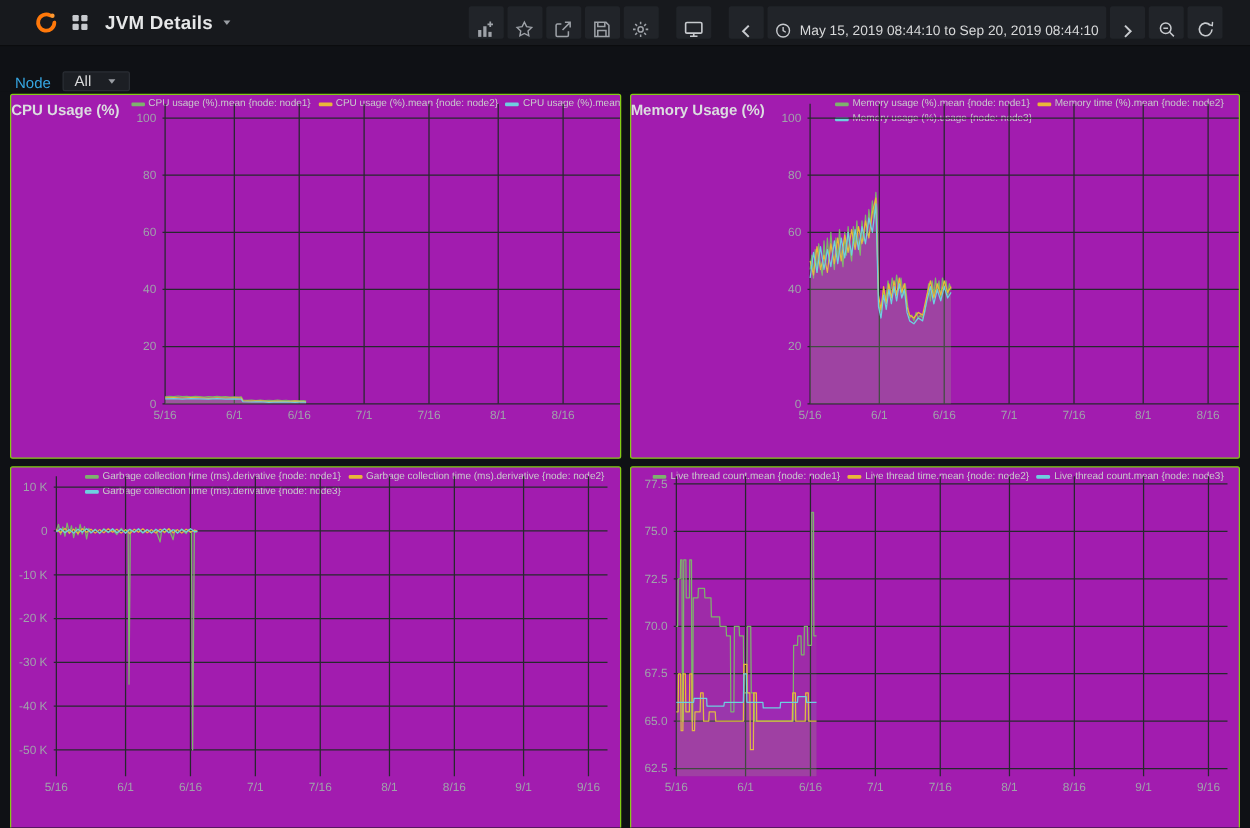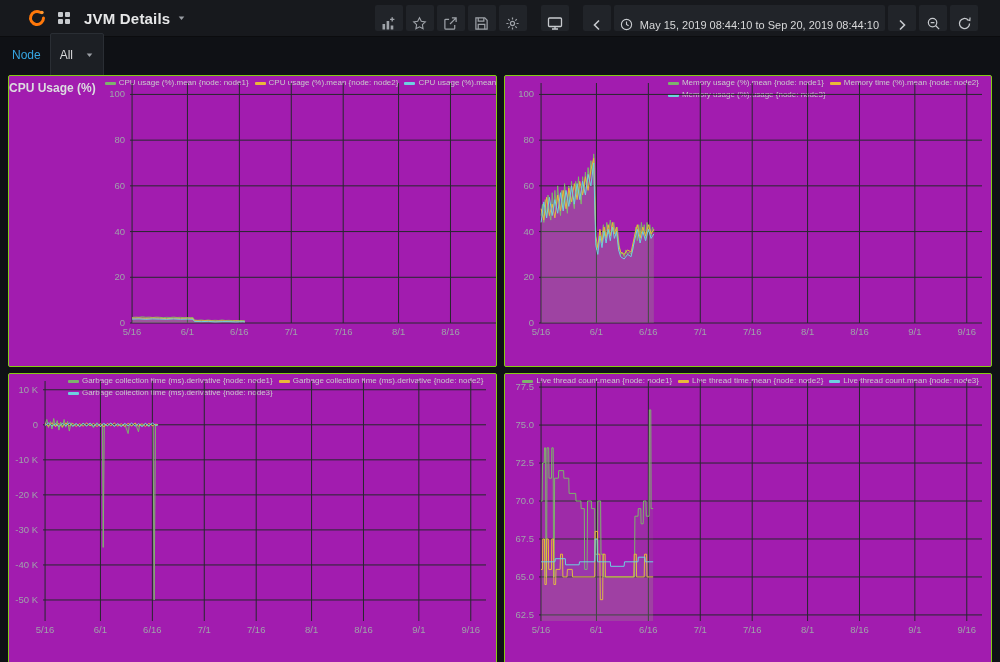--- a/index.html
+++ b/index.html
@@ -12,24 +12,24 @@
   .navbar{height:36px;background:#17191d;display:flex;align-items:center;padding:0 22px;border-bottom:1px solid #0b0c0e}
   .nav-btn{background:transparent;border:none;padding:3px 5px;display:flex;align-items:center;cursor:pointer}
   .dash-title{display:flex;align-items:center;gap:7px;margin-left:8px;cursor:pointer}
   .dash-title .t{font-size:15px;font-weight:700;color:#e6e7e8;letter-spacing:.2px}
   .spacer{flex:1}
   .tile{height:26px;min-width:28px;background:#212429;border:none;border-radius:2px;margin-left:3px;
         display:flex;align-items:flex-end;justify-content:center;cursor:pointer;padding:0 6px}
   .tile.gap-left{margin-left:14px}
   .time-tile{gap:7px;font-size:11px;color:#d8d9da;white-space:nowrap}
   
-  .submenu{height:36px;display:flex;align-items:center;padding:0 12px;gap:9px;background:#0f1115}
+  .submenu{height:36px;display:flex;align-items:flex-end;padding:0 12px;gap:9px;background:#0f1115}
   .var-label{color:#36a6e2;font-size:12px}
   .var-value{display:flex;align-items:center;gap:12px;background:#1c1f24;border:1px solid #2a2e34;
-             border-radius:2px;padding:14px 9px;font-size:12px;color:#d8d9da;cursor:pointer}
+             border-radius:2px;padding:0 9px;font-size:12px;color:#d8d9da;cursor:pointer}
   
   .grid{display:grid;grid-template-columns:1fr 1fr;gap:6px 7px;padding:2px 8px 0;grid-auto-rows:292px}
   .panel{background:#a21caf;border:1px solid #84cc16;border-radius:2px;display:flex;flex-direction:row;overflow:hidden}
   .panel-title{flex:0 0 auto;height:23px;display:flex;align-items:center;justify-content:center;
                font-size:12px;font-weight:700;color:#dcdde0;cursor:pointer}
   .plot{flex:1 1 auto;position:relative;min-height:0}
   .plot svg{position:absolute;left:0;top:0}
   .legend{flex:0 0 auto;padding:1px 6px 4px 9px;font-size:8px;color:#c9cacc}
   .legend-row{display:flex;align-items:center;white-space:nowrap;overflow:hidden;line-height:12px}
   .legend-item{display:inline-flex;align-items:center;margin-right:6px;cursor:pointer}
@@ -199,20 +199,23 @@
             <span>CPU usage (%).mean {node: node2}</span>
           </span>
           <span class="legend-item">
             <span class="legend-icon" style="background: rgb(110, 208, 224);"></span>
             <span>CPU usage (%).mean {node: node3}</span>
           </span>
         </div>
       </div>
   </section>
   <section class="panel">
+    <div class="panel-title">
+        <span>Memory Usage (%)</span>
+      </div>
     <div class="plot">
         <svg width="487" height="262">
           <line x1="36.07656249999998" y1="7" x2="36.07656249999998" y2="247" stroke="#26282d" stroke-width="1"></line>
           <text x="36.07656249999998" y="259" text-anchor="middle" fill="#9fa3aa" font-size="9.5">5/16</text>
           <line x1="91.4515625" y1="7" x2="91.4515625" y2="247" stroke="#26282d" stroke-width="1"></line>
           <text x="91.4515625" y="259" text-anchor="middle" fill="#9fa3aa" font-size="9.5">6/1</text>
           <line x1="143.36562500000002" y1="7" x2="143.36562500000002" y2="247" stroke="#26282d" stroke-width="1"></line>
           <text x="143.36562500000002" y="259" text-anchor="middle" fill="#9fa3aa" font-size="9.5">6/16</text>
           <line x1="195.2796875" y1="7" x2="195.2796875" y2="247" stroke="#26282d" stroke-width="1"></line>
           <text x="195.2796875" y="259" text-anchor="middle" fill="#9fa3aa" font-size="9.5">7/1</text>

